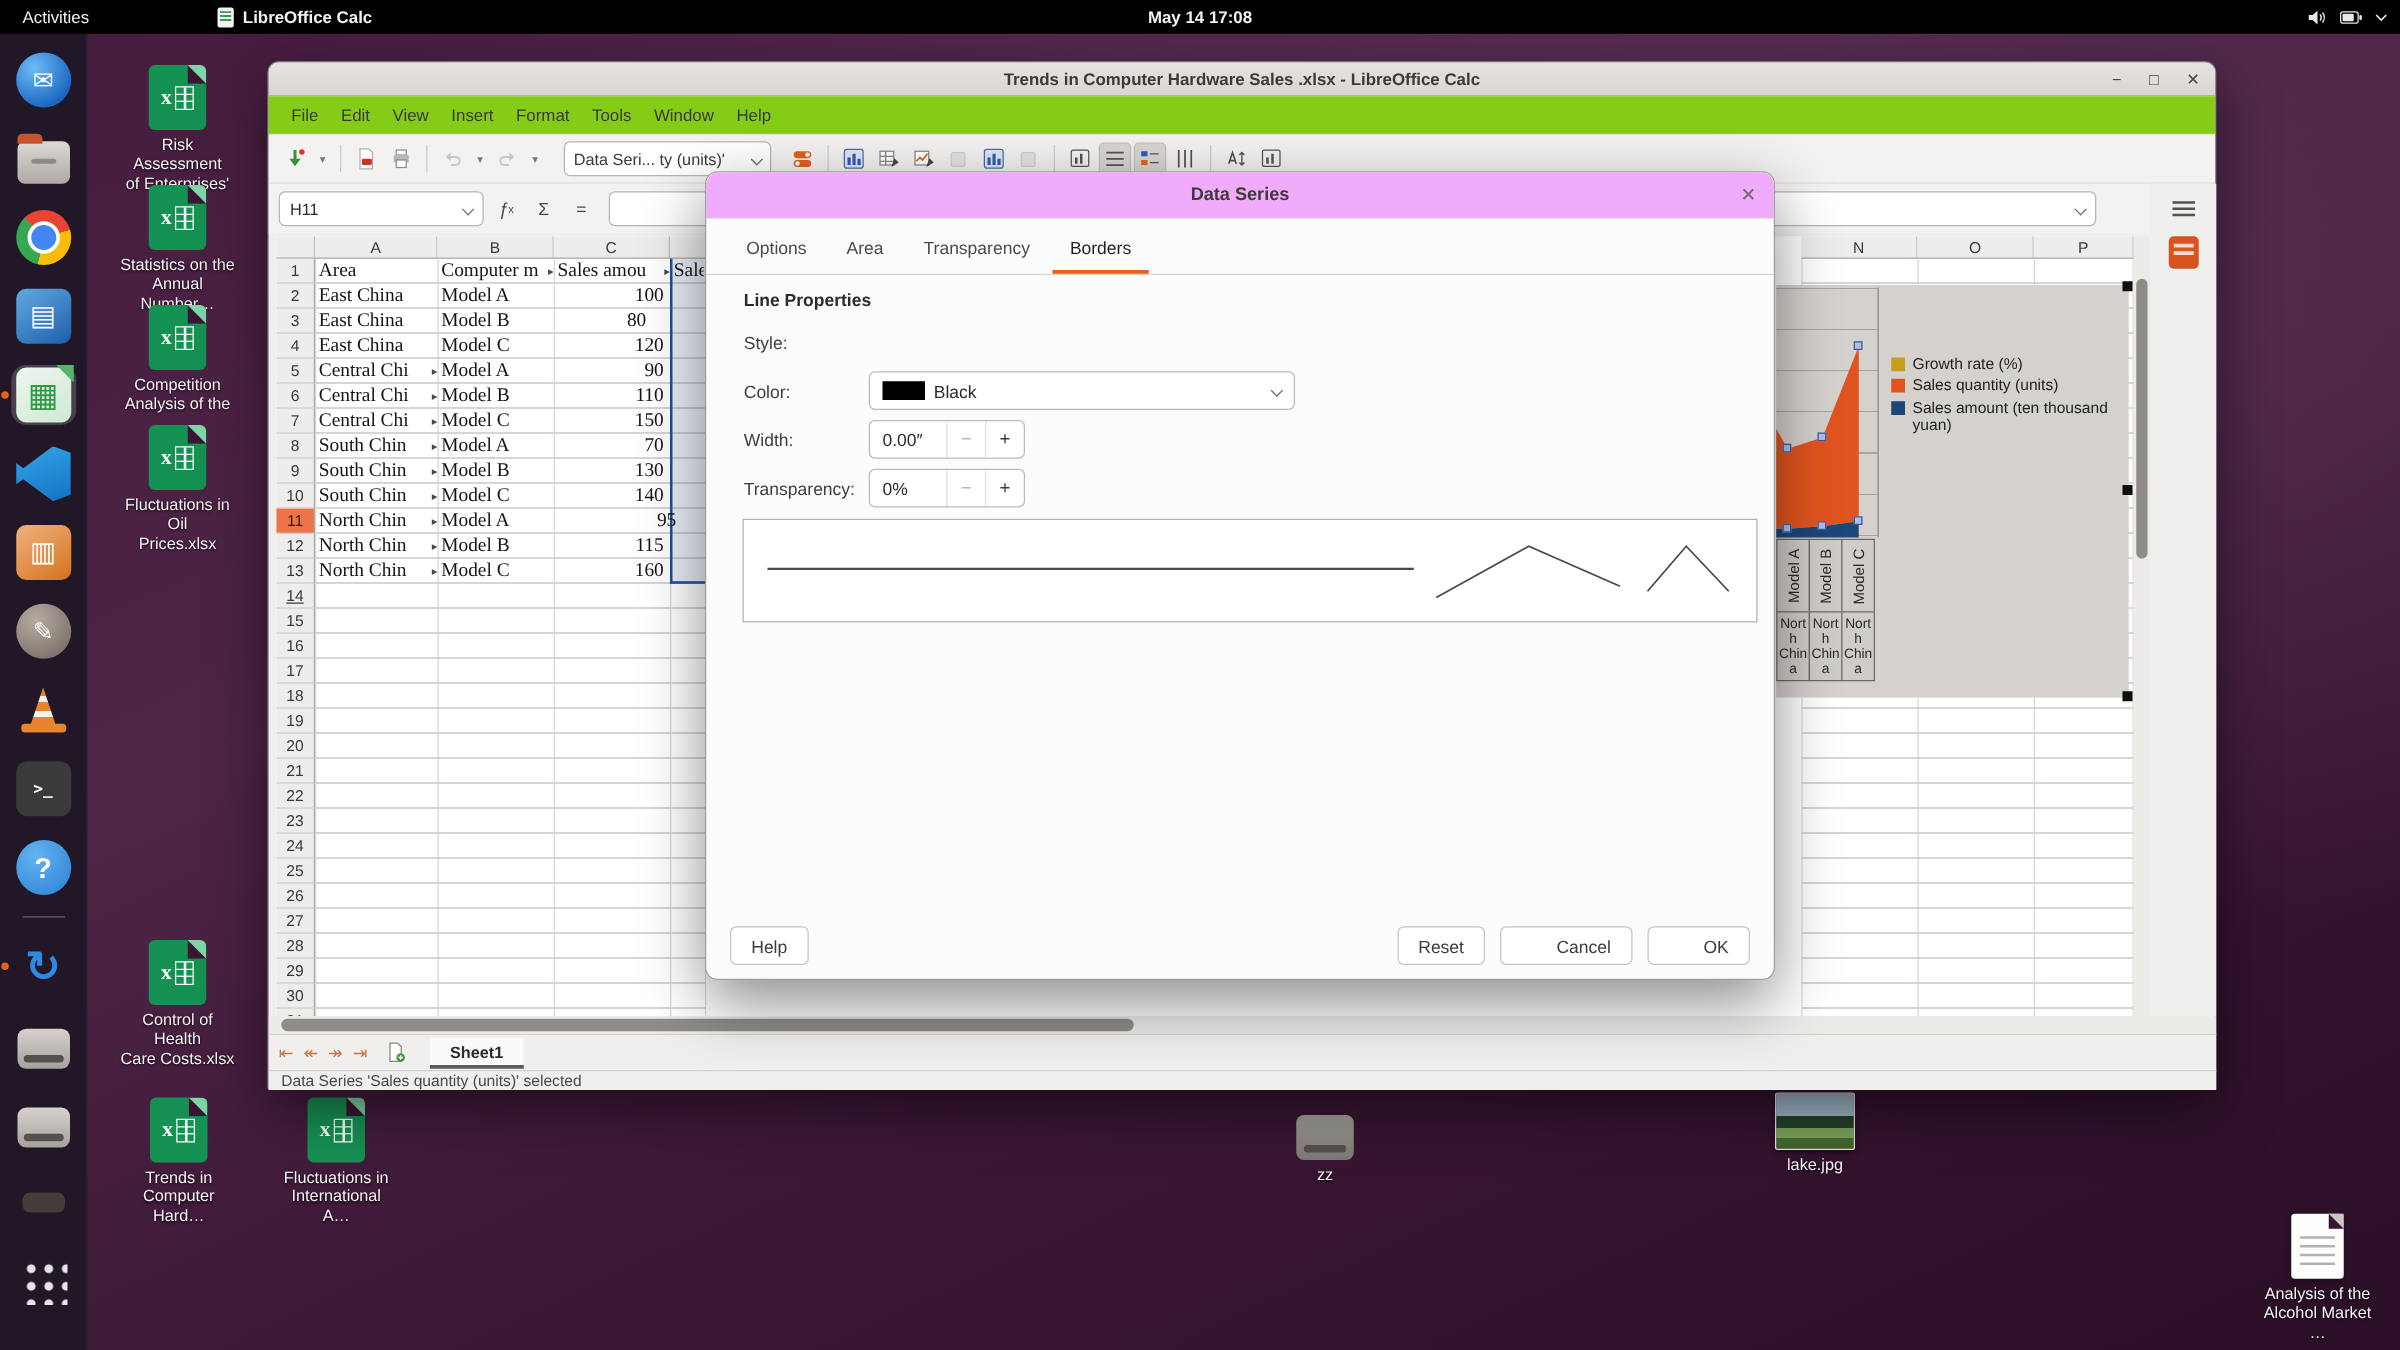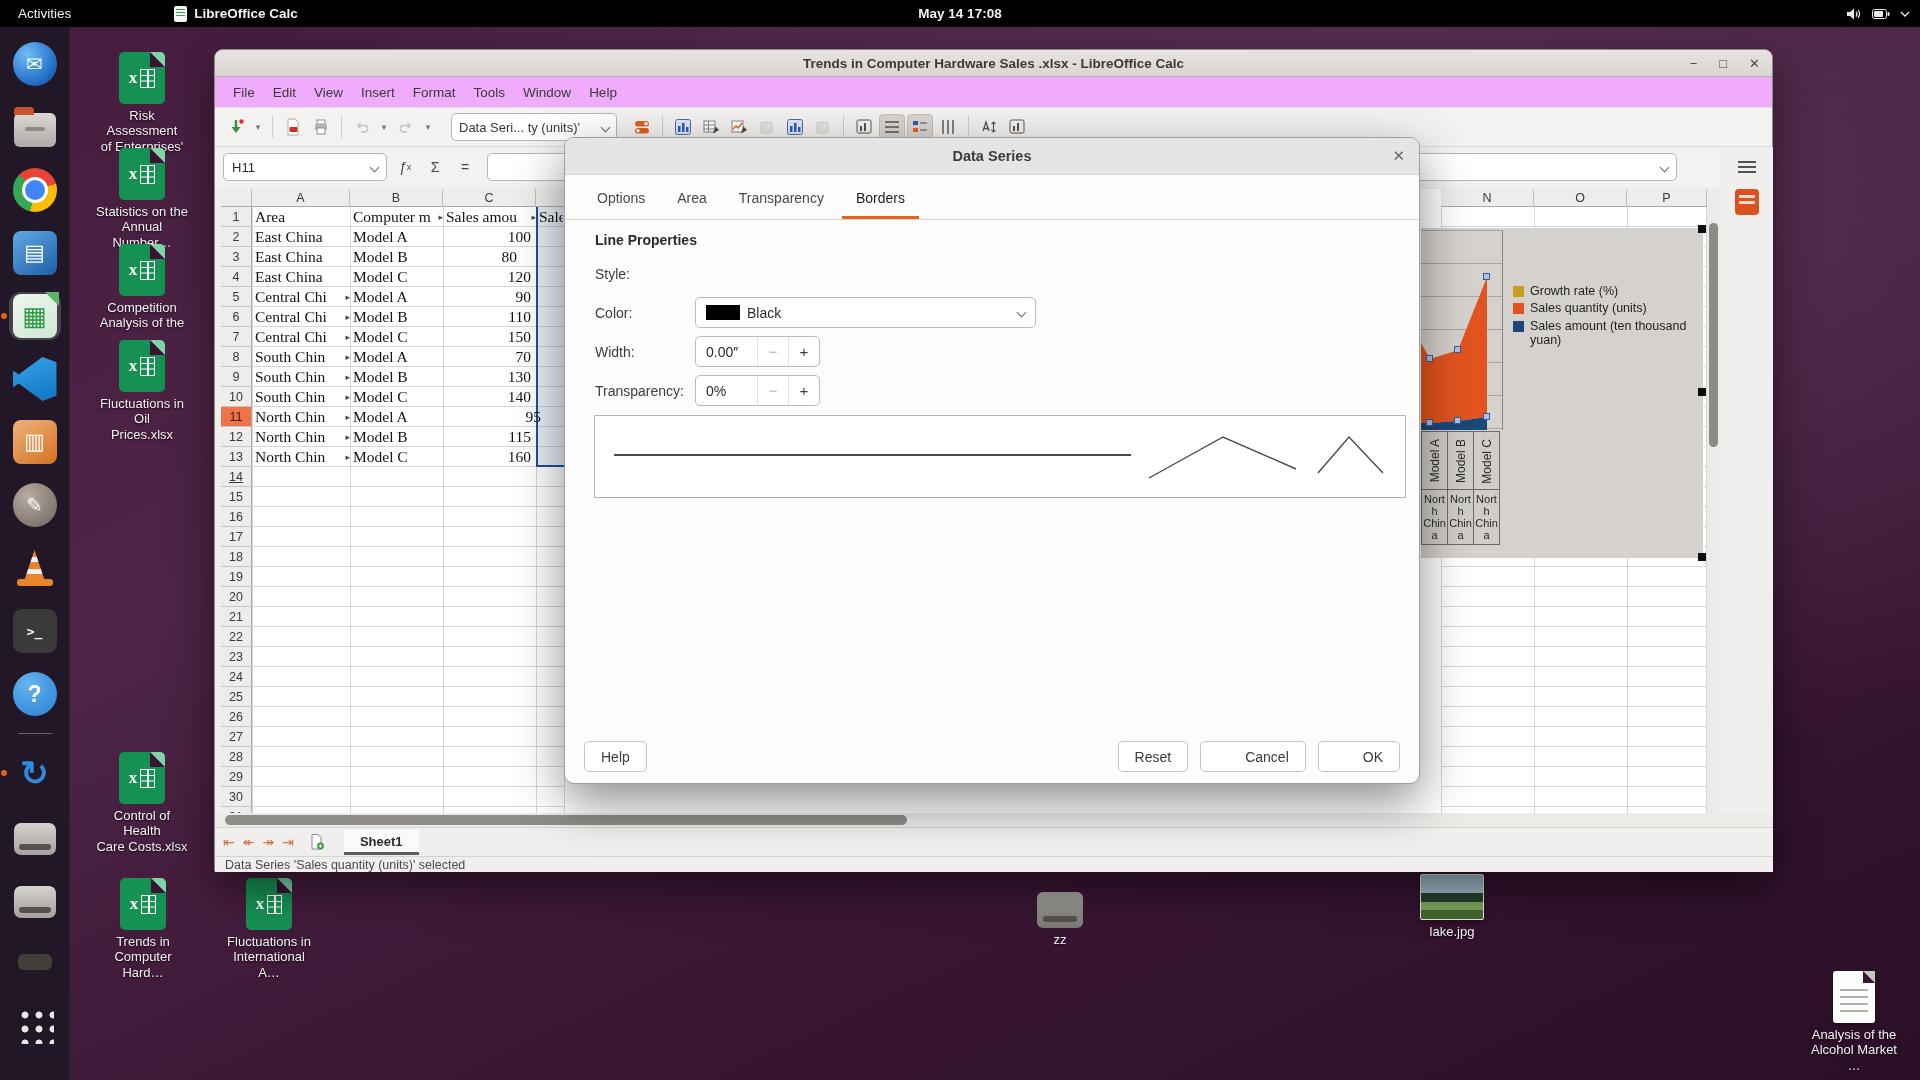--- a/index.html
+++ b/index.html
@@ -70,21 +70,21 @@
   .di-oil{left:94px; top:340px;} .di-health{left:94px; top:752px;}
   .di-trends{left:95px; top:878px;} .di-fluctintl{left:221px; top:878px;}
   .di-zz{left:1012px; top:882px;} .di-lake{left:1404px; top:874px;} .di-analysis{left:1806px; top:971px;}
   
   .win { position:absolute; left:214px; top:49px; width:1559px; height:823px; background:#f1efee;
     border-radius:9px 9px 2px 2px; box-shadow:0 16px 44px rgba(0,0,0,.5); border:1px solid #8f8b87; z-index:10; }
   .titlebar { position:relative; height:27px; background:linear-gradient(#e7e3e0,#d9d5d1); border-radius:8px 8px 0 0;
     border-bottom:1px solid #b6b2ae; display:flex; align-items:center; justify-content:center; }
   .title-text { font-size:13.5px; font-weight:bold; color:#3c3a38; }
   .win-controls { position:absolute; right:12px; top:0; height:100%; display:flex; align-items:center; gap:22px; color:#4a4744; font-size:13px; }
-  .menubar { height:31px; background:#f0abfc; display:flex; align-items:center; padding-left:9px; border-bottom:1px solid #e3e0dd; }
+  .menubar { height:31px; background:#84cc16; display:flex; align-items:center; padding-left:9px; border-bottom:1px solid #e3e0dd; }
   .menu-item { padding:4px 9px; font-size:13.5px; color:#3b3936; border-radius:4px; }
   .toolbar { height:39px; background:#f4f2f0; display:flex; align-items:center; padding-left:8px; gap:2px; border-bottom:1px solid #ddd9d6; }
   .tb-btn { width:26px; height:26px; display:flex; align-items:center; justify-content:center; border-radius:4px; }
   .tb-btn.pressed { background:#d9d5d1; border:1px solid #c3bfbb; }
   .tb-btn.disabled { opacity:.55; }
   .tb-caret { width:14px; height:26px; display:flex; align-items:center; justify-content:center; font-size:9px; color:#7a7672; }
   .tb-sep { width:1px; height:22px; background:#cfccc8; margin:0 5px; }
   .tb-combo { width:166px; height:28px; border:1px solid #b9b5b1; border-radius:5px; background:#fff; margin:0 10px 0 14px;
     display:flex; align-items:center; padding:0 7px; font-size:13px; color:#3b3936; }
   .tb-combo .lbl { flex:1; white-space:nowrap; overflow:hidden; }
@@ -139,21 +139,21 @@
   .side-orange::after { content:""; position:absolute; left:4px; top:6px; width:16px; height:3px; background:#f6d9c8; box-shadow:0 6px 0 #f6d9c8; }
   .tabbar { position:absolute; left:0; top:777px; width:1558px; height:29px; background:#f1efee; border-top:1px solid #d5d2cf;
     display:flex; align-items:center; padding-left:8px; gap:8px; }
   .nav-arrow { color:#c4622a; font-size:14px; opacity:.85; }
   .sheet-tab { font-size:13px; font-weight:bold; color:#2b2b2b; padding:4px 16px 3px; border-bottom:3px solid #5e5b58; background:#fafaf9; }
   .statusbar { position:absolute; left:0; top:806px; width:1558px; height:16px; background:#f1efee; border-top:1px solid #d5d2cf;
     font-size:12.5px; color:#4b4946; display:flex; align-items:center; padding-left:10px; }
   
   .dialog { position:absolute; left:564px; top:137px; width:856px; height:647px; background:#fcfcfc; border-radius:10px;
     box-shadow:0 18px 50px rgba(0,0,0,.45); border:1px solid #a29e9a; z-index:30; }
-  .dlg-titlebar { position:relative; height:37px; background:#e5e5e5; border-radius:10px 10px 0 0; border-bottom:1px solid #dbd8d4;
+  .dlg-titlebar { position:relative; height:37px; background:#f0abfc; border-radius:10px 10px 0 0; border-bottom:1px solid #dbd8d4;
     display:flex; align-items:center; justify-content:center; }
   .dlg-title { font-size:14.5px; font-weight:bold; color:#3d3b39; }
   .dlg-close { position:absolute; right:14px; top:9px; font-size:15px; color:#6b6764; }
   .dlg-tabs { display:flex; gap:4px; padding:6px 18px 0; border-bottom:1px solid #d9d6d2; }
   .dlg-tab { padding:9px 14px 10px; font-size:14px; color:#4b4946; border-bottom:3px solid transparent; }
   .dlg-tab.active { color:#1f1f1f; border-bottom-color:#e0641f; }
   .dlg-section { font-size:14px; font-weight:bold; color:#2b2b2b; margin:12px 0 10px 30px; }
   .frow { display:flex; align-items:center; margin:0 0 8px 30px; height:31px; }
   .frow .flabel { width:100px; font-size:14px; color:#3f3d3b; }
   .combo { height:31px; border:1px solid #bdb9b5; border-radius:5px; background:#fff; display:flex; align-items:center; padding:0 10px; font-size:14px; color:#2b2b2b; }

